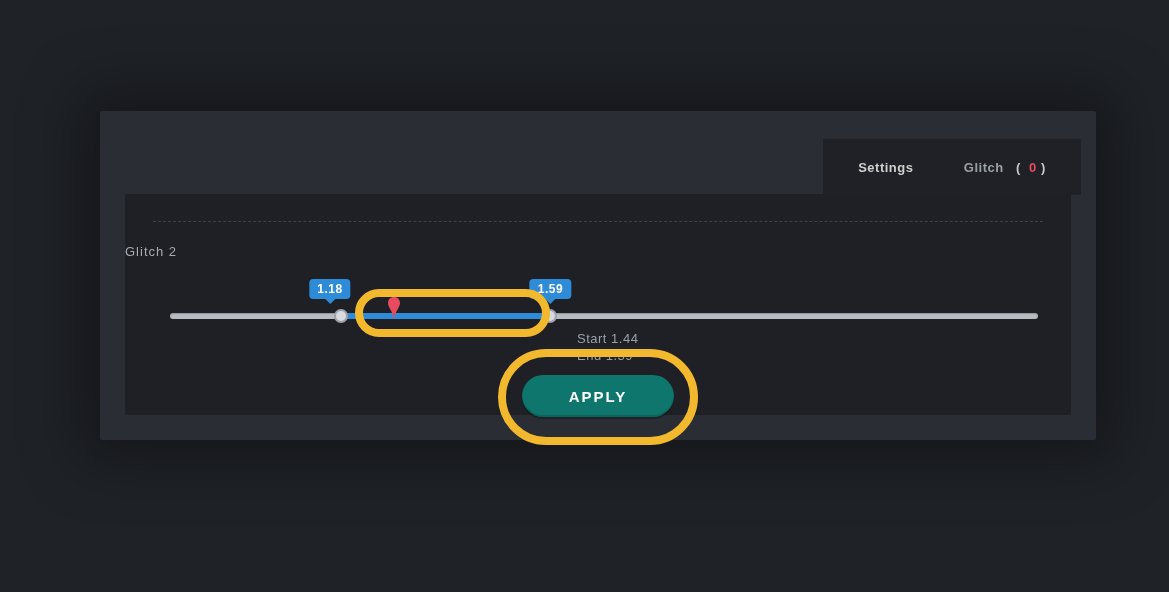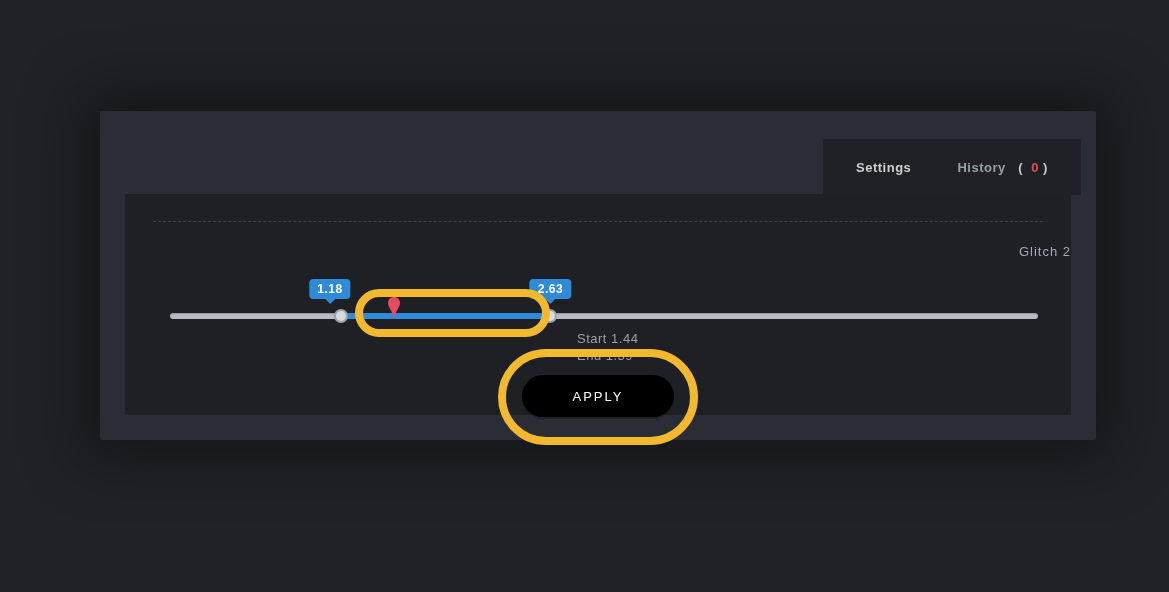--- a/index.html
+++ b/index.html
@@ -58,21 +58,21 @@
     right: 28px;
     top: 27px;
     height: 0;
     border-top: 1px dashed #3d4148;
   }
 
   .title {
     position: absolute;
     top: 50px;
     left: 0; right: 0;
-    text-align: right;
+    text-align: left;
     color: #a7abb1;
     font-size: 13px;
     letter-spacing: 1px;
   }
 
   .track {
     position: absolute;
     top: 119px;
     left: 45px;
     right: 33px;
@@ -146,24 +146,24 @@
 
   .apply-btn {
     position: absolute;
     top: 181px;
     left: 50%;
     transform: translateX(-50%);
     width: 152px;
     height: 42px;
     border: none;
     border-radius: 21px;
-    background: #000000;
+    background: #0f766e;
     color: #fff;
-    font-size: 13px;
-    font-weight: 400;
+    font-size: 15px;
+    font-weight: 700;
     letter-spacing: 2px;
     cursor: pointer;
     box-shadow: 0 2px 0 rgba(0,0,0,0.25), inset 0 -2px 0 rgba(0,0,0,0.15);
   }
 
   
   .ring {
     position: absolute;
     border: 8px solid #f3b92e;
     border-radius: 42px;
@@ -171,37 +171,37 @@
   }
 </style>
 </head>
 <body>
 
 <div class="card">
 
   <div class="tabs">
     <div class="tab tab-settings">Settings</div>
     <div class="tab tab-history">
-      <span>History</span>
+      <span>Glitch</span>
       &nbsp;&nbsp;<span class="paren">(</span>
       <span>&nbsp;<span class="count">0</span>&nbsp;</span><span class="paren">)</span>
     </div>
   </div>
 
   <div class="inner">
     <div class="dashed"></div>
 
     <div class="title">Glitch 2</div>
 
     <div class="track" id="track">
       <div class="track-inner-shadow"></div>
       <div class="range-sel" id="range-sel" style="left: 170.707px; width: 209.767px;"></div>
 
       <div class="tooltip" id="tt-start" style="left: 160px;">1.18</div>
-      <div class="tooltip" id="tt-end" style="left: 380.473px;">2.63</div>
+      <div class="tooltip" id="tt-end" style="left: 380.473px;">1.59</div>
 
       <div class="handle" id="h-start" style="left: 170.707px;"></div>
       <div class="handle" id="h-end" style="left: 380.473px;"></div>
 
       <div class="playhead" id="playhead" style="left: 224.233px;">
         <svg width="16" height="22" viewBox="0 0 16 22">
           <path d="M8 0 C11 0 14 2 14 6 C14 10 10 13 8 22 C6 13 2 10 2 6 C2 2 5 0 8 0 Z" fill="#e84a5f"></path>
         </svg>
       </div>
     </div>

